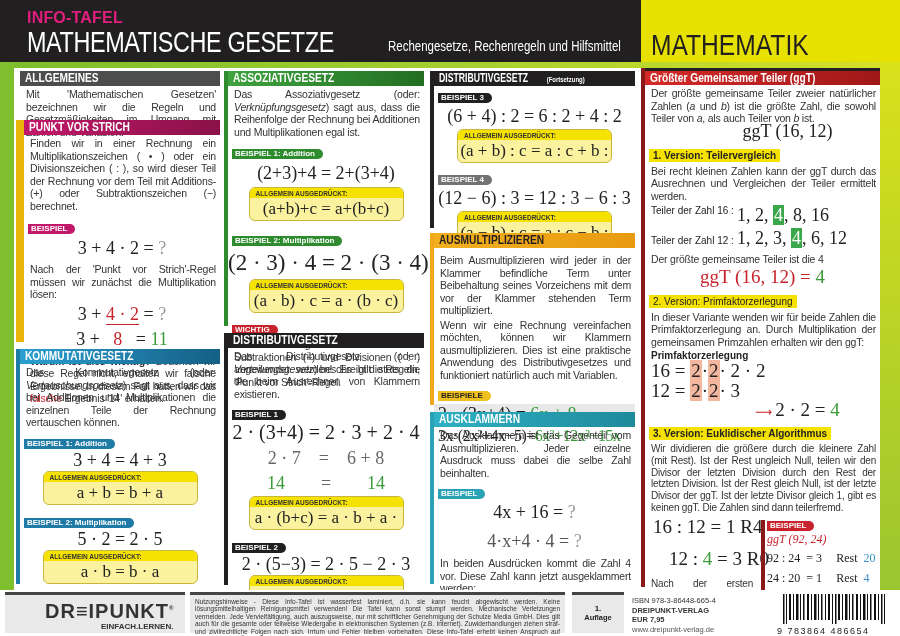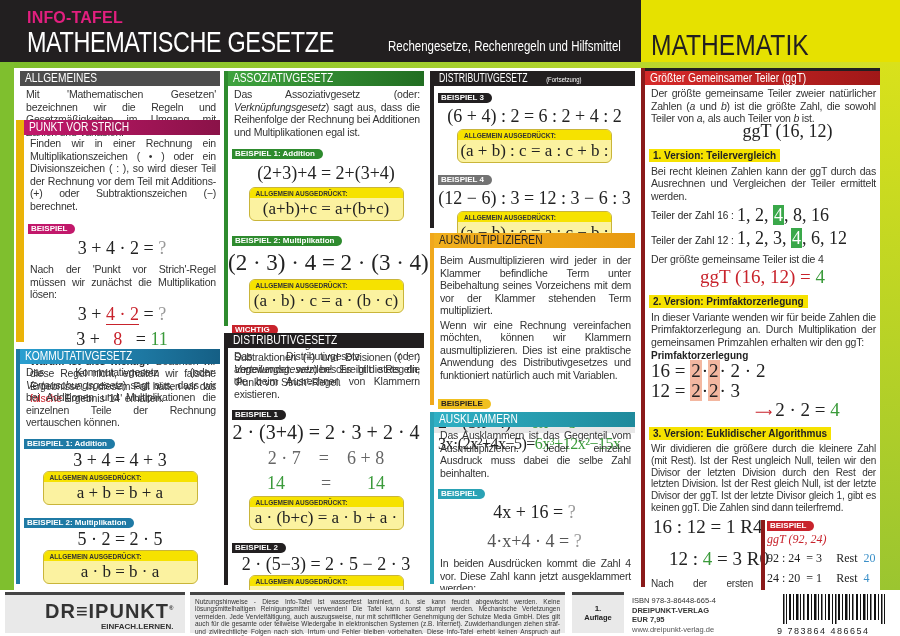--- a/index.html
+++ b/index.html
@@ -7,21 +7,21 @@
 .header{position:absolute;left:0;top:0;width:900px;height:62px;background:#221f20}
 .header-right{position:absolute;left:641px;top:0;width:259px;height:62px;background:#e6e100}
 .h-kicker{position:absolute;left:27px;top:9px;color:#e21f7f;font-weight:bold;font-size:16px;letter-spacing:0.2px}
 .h-title{position:absolute;left:27px;top:25px;color:#fff;font-size:30px;letter-spacing:-0.5px;transform:scaleX(0.78);transform-origin:left}
 .h-sub{position:absolute;left:388px;top:38px;color:#fff;font-size:14px;transform:scaleX(0.82);transform-origin:left}
 .h-math{position:absolute;left:651px;top:28px;color:#221f20;font-size:30px;transform:scaleX(0.82);transform-origin:left}
 .greenband{position:absolute;left:0;top:62px;width:900px;height:6px;background:linear-gradient(90deg,#7cbd2b,#a4cf2e,#d7e02a)}
 .leftbar{position:absolute;left:0;top:62px;width:14px;height:528px;background:#7fbf2e}
 .rightbar{position:absolute;left:880px;top:62px;width:20px;height:528px;background:linear-gradient(#d9e11b,#9bc530)}
 .sec{position:absolute}
-.bar{height:15px;color:#fff;font-weight:normal;font-size:12px;line-height:15px;padding-left:5px;transform-origin:left}
+.bar{height:15px;color:#fff;font-weight:bold;font-size:12px;line-height:15px;padding-left:5px;transform-origin:left}
 .bar span{display:inline-block;transform:scaleX(0.85);transform-origin:left;white-space:nowrap}
 .txt{font-size:10.5px;line-height:12.5px;color:#333;text-align:justify;padding:2px 4px 0 6px;letter-spacing:-0.2px}
 .tag{display:inline-block;color:#fff;font-weight:bold;font-size:8px;line-height:10px;padding:0 8px 0 3px;border-radius:0 6px 6px 0;margin-left:4px;white-space:nowrap}
 .formula{font-family:"Liberation Serif",serif;font-size:17px;color:#222;text-align:center;white-space:nowrap}
 .ybox{background:#fbf2a0;border:1.5px solid #c9b53a;border-radius:6px;margin:0 auto;position:relative;overflow:hidden}
 .ybox .yl{background:#f6e200;font-size:6.5px;font-weight:bold;color:#333;padding:1px 6px;height:10px;line-height:9px}
 .ybox .yf{font-family:"Liberation Serif",serif;font-size:17px;text-align:center;line-height:22px}
 .red{color:#c8232c}.grn{color:#3a9a3a}.blu{color:#3a8fc8}.gry{color:#999}
 .vline{position:absolute;width:4px}
 .footer{position:absolute;left:0;top:590px;width:900px;height:46px;background:#fff}
@@ -134,21 +134,21 @@
   <div class="ybox" style="width:155px;height:34px">
       <div class="yl">ALLGEMEIN AUSGEDRÜCKT:</div>
       <div class="yf">(a − b) : c = a : c − b : c</div>
     </div>
 </div>
 
 <div class="sec" style="left:430px;top:233px;width:205px;height:172px;border-left:4px solid #f0a81c">
   <div class="bar" style="background:linear-gradient(90deg,#f2b01e,#e89a10);color:#221f20"><span>AUSMULTIPLIZIEREN</span></div>
   <div class="txt" style="margin-top:4px">Beim Ausmultiplizieren wird jeder in der Klammer befindliche Term unter Beibehaltung seines Vorzeichens mit dem vor der Klammer stehenden Term multipliziert.</div>
   <div class="txt">Wenn wir eine Rechnung vereinfachen möchten, können wir Klammern ausmultiplizieren. Dies ist eine praktische Anwendung des Distributivgesetzes und funktioniert natürlich auch mit Variablen.</div>
-  <div style="margin-top:11px"><span class="tag" style="background:#f0c020;color:#221f20">BEISPIELE</span></div>
+  <div style="margin-top:3px"><span class="tag" style="background:#f0c020;color:#221f20">BEISPIELE</span></div>
   <div class="formula" style="font-size:18px;text-align:left;padding-left:4px;background:#e8e8e8;margin:2px 0"><span>2 · (3x+4) =</span> <span class="grn">6x + 8</span></div>
   <div class="formula" style="font-size:16px;text-align:left;padding-left:4px;letter-spacing:-0.5px"><span>3x·(2x²+4x−5)=</span><span class="grn">6x³+12x²−15x</span></div>
 </div>
 
 <div class="sec" style="left:430px;top:412px;width:205px;height:172px;border-left:4px solid #2aa2b5">
   <div class="bar" style="background:linear-gradient(90deg,#2fb0c4,#1f8a9c)"><span>AUSKLAMMERN</span></div>
   <div class="txt">Das Ausklammern ist das Gegenteil vom Ausmultiplizieren. Jeder einzelne Ausdruck muss dabei die selbe Zahl beinhalten.</div>
   <div style="margin-top:3px"><span class="tag" style="background:#2aa2b5">BEISPIEL</span></div>
   <div class="formula" style="font-size:18px;margin-top:2px"><span>4x + 16 =</span> <span class="gry">?</span></div>
   <div class="formula" style="font-size:18px;margin-top:8px;color:#555"><span>4·x+4 · 4 =</span> <span class="gry">?</span></div>
@@ -156,31 +156,31 @@
   <div class="formula grn" style="font-size:18px;margin-top:3px">4 · (x + 4)</div>
 </div>
 
 <div class="sec" style="left:641px;top:68px;width:239px;height:519px;background:#fff;border-left:4px solid #8a1a1a">
   <div style="height:3px;background:#221f20"></div>
   <div class="bar" style="background:linear-gradient(90deg,#d62a2a,#a01818);height:14px;line-height:14px"><span>Größter Gemeinsamer Teiler  (ggT)</span></div>
   <div class="txt"><span>Der größte gemeinsame Teiler zweier natürlicher Zahlen (</span><i>a</i><span> und </span><i>b</i><span>) ist die größte Zahl, die sowohl Teiler von </span><i>a</i><span>, als auch Teiler von </span><i>b</i><span> ist.</span></div>
   <div class="formula" style="font-size:18px;margin-top:-4px;padding-left:50px">ggT (16, 12)</div>
   <div style="margin:3px 0 0 4px"><span style="background:#f6e200;font-weight:bold;font-size:10px;padding:1px 4px">1. Version: Teilervergleich</span></div>
   <div class="txt">Bei recht kleinen Zahlen kann der ggT durch das Ausrechnen und Vergleichen der Teiler ermittelt werden.</div>
-  <div style="display:flex;align-items:center;padding-left:6px;margin-top:3px">
+  <div style="display:flex;align-items:flex-start;padding-left:6px;margin-top:3px">
     <span style="font-size:10px;width:86px">Teiler der Zahl 16 :</span>
     <span class="formula" style="font-size:18px"><span>1, 2, </span><span class="hl">4</span><span>, 8, 16</span></span>
   </div>
   <div style="display:flex;align-items:baseline;padding-left:6px;margin-top:2px">
     <span style="font-size:10px;width:86px">Teiler der Zahl 12 :</span>
     <span class="formula" style="font-size:18px"><span>1, 2, 3, </span><span class="hl">4</span><span>, 6, 12</span></span>
   </div>
   <div class="txt" style="margin-top:2px">Der größte gemeinsame Teiler ist die 4</div>
   <div class="formula" style="font-size:19px;padding-left:0"><span class="red">ggT (16, 12) =</span> <span class="grn">4</span></div>
-  <div style="margin:3px 0 0 4px"><span style="background:#f6e200;font-weight:bold;font-size:10px;padding:1px 4px">2. Version: Primfaktorzerlegung</span></div>
+  <div style="margin:3px 0 0 4px"><span style="background:#f6e200;font-weight:normal;font-size:10px;padding:1px 4px">2. Version: Primfaktorzerlegung</span></div>
   <div class="txt">In dieser Variante wenden wir für beide Zahlen die Primfaktorzerlegung an. Durch Multiplikation der gemeinsamen Primzahlen erhalten wir den ggT:</div>
   <div style="font-weight:bold;font-size:10px;padding-left:6px;margin-top:2px">Primfaktorzerlegung</div>
   <div class="formula" style="text-align:left;padding-left:6px;font-size:19px;line-height:20px"><span>16 =</span> <span class="pf">2</span>·<span class="pf">2</span><span>· 2 · 2</span></div>
   <div class="formula" style="text-align:left;padding-left:6px;font-size:19px;line-height:20px"><span>12 =</span> <span class="pf">2</span>·<span class="pf">2</span><span>· 3</span></div>
   <div class="formula" style="text-align:left;padding-left:110px;font-size:19px;line-height:18px"><span style="color:#c8232c;font-size:12px">⟶ </span><span>2 · 2 =</span> <span class="grn">4</span></div>
   <div style="margin:2px 0 0 4px"><span style="background:#f6e200;font-weight:bold;font-size:10px;padding:1px 4px">3. Version: Euklidischer Algorithmus</span></div>
   <div class="txt" style="font-size:10px;line-height:11.8px">Wir dividieren die größere durch die kleinere Zahl (mit Rest). Ist der Rest ungleich Null, teilen wir den Divisor der letzten Division durch den Rest der letzten Division. Ist der Rest gleich Null, ist der letzte Divisor der ggT.  Ist der letzte Divisor gleich 1, gibt es keinen ggT. Die Zahlen sind dann teilerfremd.</div>
   <div style="position:relative;height:125px">
     <div style="position:absolute;left:0;top:0;width:112px">
       <div class="formula" style="font-size:19px;text-align:left;padding-left:8px;margin-top:2px">16 : 12 = 1   R4</div>

